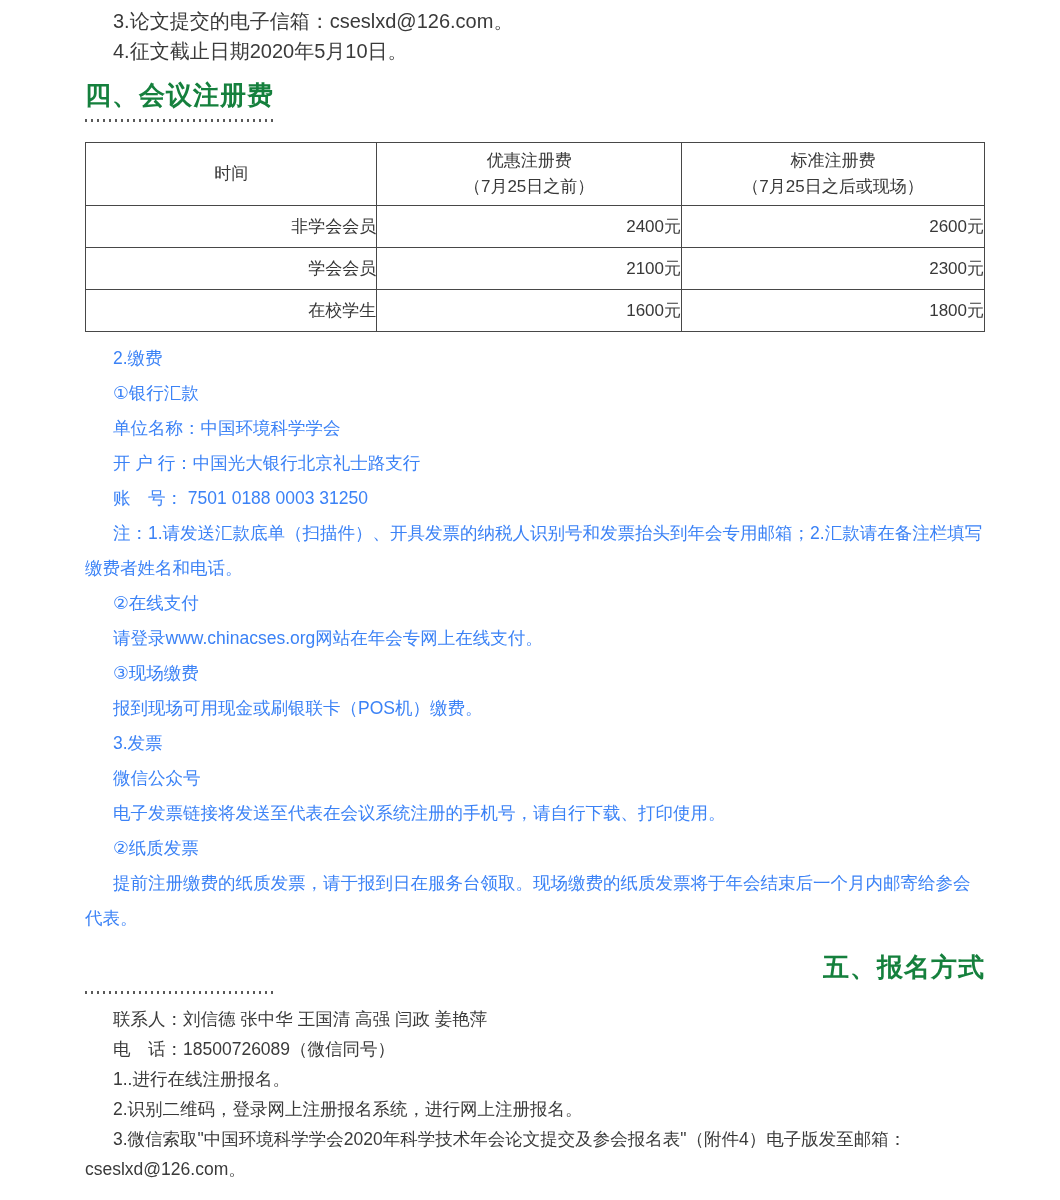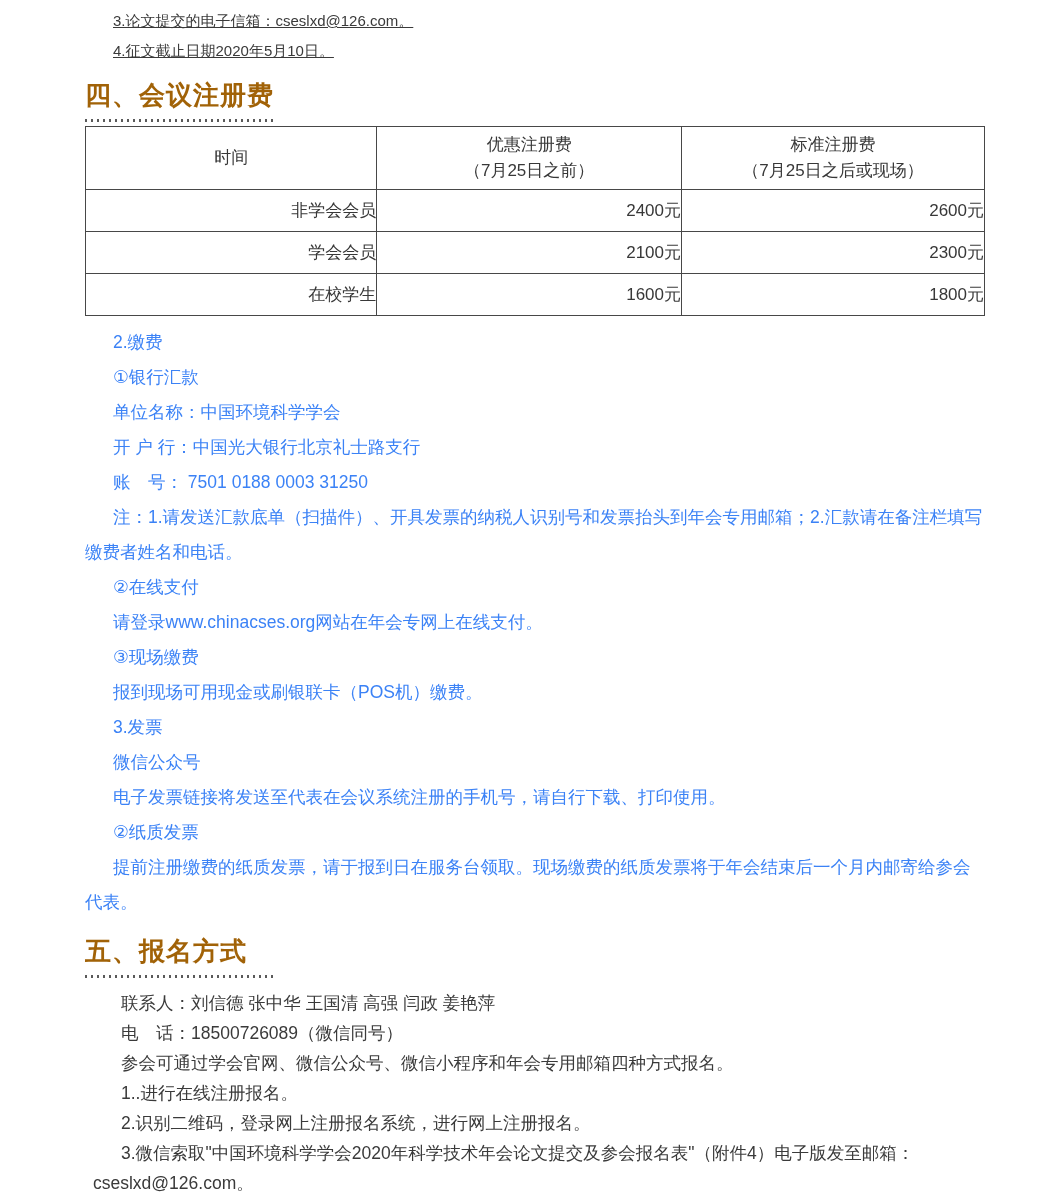--- a/index.html
+++ b/index.html
@@ -13,44 +13,43 @@
     box-sizing: border-box;
     padding: 6px 75px 10px 85px;
     background: #ffffff;
     font-family: "Liberation Sans", "DejaVu Sans", sans-serif;
     color: #3a3a3a;
     overflow: hidden;
   }
   p { margin: 0; }
 
   .intro p {
-    font-size: 15px;
+    font-size: 20px;
     line-height: 30px;
     text-indent: 28px;
     color: #3a3a3a;
-    text-decoration: underline;
   }
 
   .section-heading {
     margin: 12px 0 0 0;
     font-size: 26px;
     line-height: 34px;
     font-weight: bold;
-    color: #a16207;
+    color: #15803d;
     letter-spacing: 1px;
   }
   .dotted-rule {
     margin-top: 7px;
     width: 190px;
     height: 3px;
     background-image: repeating-linear-gradient(to right, #5a5a5a 0px, #5a5a5a 2.5px, transparent 2.5px, transparent 6px);
   }
 
   table.fee-table {
-    margin-top: 4px;
+    margin-top: 20px;
     width: 100%;
     border-collapse: collapse;
     table-layout: fixed;
   }
   table.fee-table td, table.fee-table th {
     border: 1.5px solid #474747;
     text-align: center;
     vertical-align: middle;
     font-weight: normal;
     font-size: 17px;
@@ -69,24 +68,23 @@
     line-height: 35px;
     text-indent: 28px;
     color: #3b82f6;
   }
   .body5 { margin-top: 10px; }
   .body5 p {
     font-size: 17.5px;
     line-height: 30px;
     text-indent: 28px;
     color: #3a3a3a;
-    margin-left: 8px;
   }
   .body5 p.noindent { text-indent: 0; }
-  .section5-heading { margin-top: 14px; }
+  .section5-heading { margin-top: 14px; text-align: right; }
 </style>
 </head>
 <body>
 
 <div class="page">
 
   <div class="intro">
     <p>3.论文提交的电子信箱：cseslxd@126.com。</p>
     <p>4.征文截止日期2020年5月10日。</p>
   </div>
@@ -151,20 +149,19 @@
     <p>②纸质发票</p>
     <p>提前注册缴费的纸质发票，请于报到日在服务台领取。现场缴费的纸质发票将于年会结束后一个月内邮寄给参会代表。</p>
   </div>
 
   <h2 class="section-heading section5-heading">五、报名方式</h2>
   <div class="dotted-rule"></div>
 
   <div class="body5">
     <p>联系人：刘信德 张中华 王国清 高强 闫政 姜艳萍</p>
     <p>电　话：18500726089（微信同号）</p>
-    <p>参会可通过学会官网、微信公众号、微信小程序和年会专用邮箱四种方式报名。</p>
     <p>1..进行在线注册报名。</p>
     <p>2.识别二维码，登录网上注册报名系统，进行网上注册报名。</p>
     <p>3.微信索取"中国环境科学学会2020年科学技术年会论文提交及参会报名表"（附件4）电子版发至邮箱：</p>
     <p class="noindent">cseslxd@126.com。</p>
   </div>
 
 </div>
 
 </body></html>

